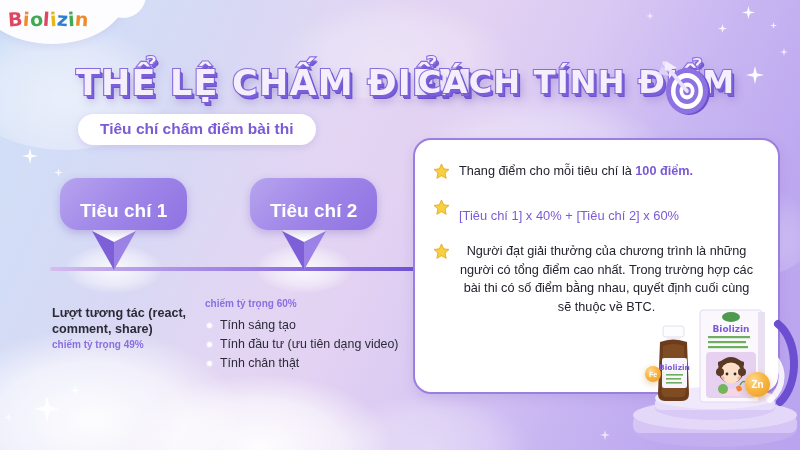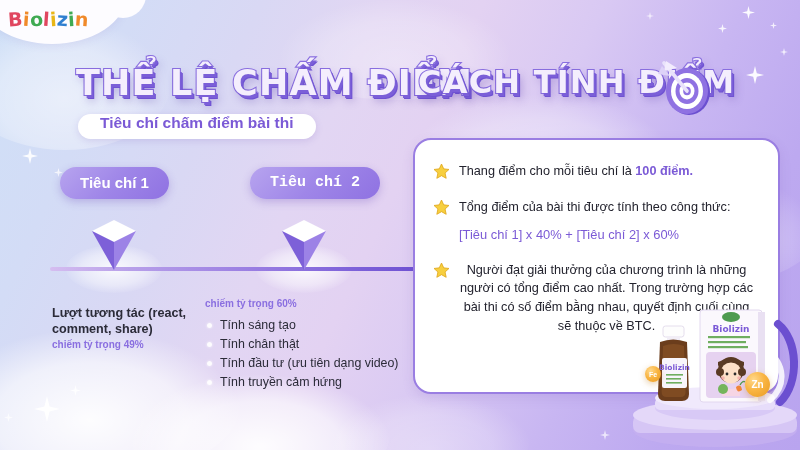--- a/index.html
+++ b/index.html
@@ -67,43 +67,43 @@
     text-shadow:
        2px 3px 0 #7b5fd8,
        3px 4px 0 #6f52d2,
        4px 6px 8px rgba(90,60,170,.35);
   }
   #title-left  { left:76px;  top:63px; }
   #title-right { left:418px; top:63px; font-size:32px; }
 
   .subtitle-pill {
     position:absolute; left:78px; top:114px;
-    padding:0 22px 7px;
+    padding:6px 22px 7px;
     background:#ffffff;
     border-radius:20px;
     color:#7b5ad6; font-weight:700; font-size:15.5px;
     box-shadow:0 2px 7px rgba(120,90,190,.18);
     white-space:nowrap;
   }
 
   
   .dartboard { position:absolute; left:656px; top:58px; width:62px; height:62px; }
 
   
   .crit-pill {
-    position:absolute; top:167px;
-    padding:7px 20px 8px;
+    position:absolute; top:178px;
+    padding:22px 20px 8px;
     border-radius:18px;
     background:linear-gradient(135deg,#b7a4ef 0%,#9f86e8 50%,#8f72e2 100%);
-    color:#ffffff; font-weight:700; font-size:15px;
+    color:#ffffff; font-weight:700; font-size:19px;
     box-shadow:0 3px 8px rgba(110,75,190,.30);
     white-space:nowrap;
   }
   #pill-1 { left:60px; }
-  #pill-2 { left:250px;font-family:Liberation Mono, monospace; }
+  #pill-2 { left:250px; }
 
   
   .timeline {
     position:absolute; left:50px; top:267px; width:367px; height:4px;
     background:linear-gradient(90deg, #d5bdf0 0%, #b79fe9 22%, #9a7ee2 55%, #7b5fd8 85%, #6f52d2 100%);
     border-radius:2px;
   }
   .glow-ellipse {
     position:absolute; width:96px; height:48px; top:245px;
     background:radial-gradient(ellipse at 50% 50%, rgba(255,255,255,.85) 0%, rgba(255,255,255,.42) 48%, rgba(255,255,255,0) 74%);
@@ -288,23 +288,22 @@
 
 <div class="crit-block" id="crit-block-1">
   <div class="crit-head">Lượt tương tác (react, comment, share)</div>
   <div class="crit-weight">chiếm tỷ trọng 49%</div>
 </div>
 
 <div class="crit-block" id="crit-block-2">
   <div class="crit-weight">chiếm tỷ trọng 60%</div>
   <ul class="crit-list">
     <li>Tính sáng tạo</li>
+    <li>Tính đầu tư (ưu tiên dạng video)</li>
     <li>Tính chân thật</li>
-    <li>Tính đầu tư (ưu tiên dạng video)</li>
-    <li>Tính truyền cảm hứng</li>
   </ul>
 </div>
 
 <div class="card">
 
   <div class="card-item">
     <span class="star-bullet">
       <svg width="17" height="17" viewBox="0 0 20 20">
         <path d="M10 1.2 L12.6 6.9 L18.8 7.6 L14.2 11.8 L15.5 18 L10 14.9 L4.5 18 L5.8 11.8 L1.2 7.6 L7.4 6.9 Z" fill="#f7cf3f" stroke="#e0a81e" stroke-width="1" stroke-linejoin="round"></path>
       </svg>
@@ -314,21 +313,20 @@
     </div>
   </div>
 
   <div class="card-item">
     <span class="star-bullet">
       <svg width="17" height="17" viewBox="0 0 20 20">
         <path d="M10 1.2 L12.6 6.9 L18.8 7.6 L14.2 11.8 L15.5 18 L10 14.9 L4.5 18 L5.8 11.8 L1.2 7.6 L7.4 6.9 Z" fill="#f7cf3f" stroke="#e0a81e" stroke-width="1" stroke-linejoin="round"></path>
       </svg>
     </span>
     <div class="card-text">
-      <div>Tổng điểm của bài thi được tính theo công thức:</div>
       <div class="formula">[Tiêu chí 1] x 40% + [Tiêu chí 2] x 60%</div>
     </div>
   </div>
 
   <div class="card-item" style="margin-top:6px;text-align:center;">
     <span class="star-bullet">
       <svg width="17" height="17" viewBox="0 0 20 20">
         <path d="M10 1.2 L12.6 6.9 L18.8 7.6 L14.2 11.8 L15.5 18 L10 14.9 L4.5 18 L5.8 11.8 L1.2 7.6 L7.4 6.9 Z" fill="#f7cf3f" stroke="#e0a81e" stroke-width="1" stroke-linejoin="round"></path>
       </svg>
     </span>

